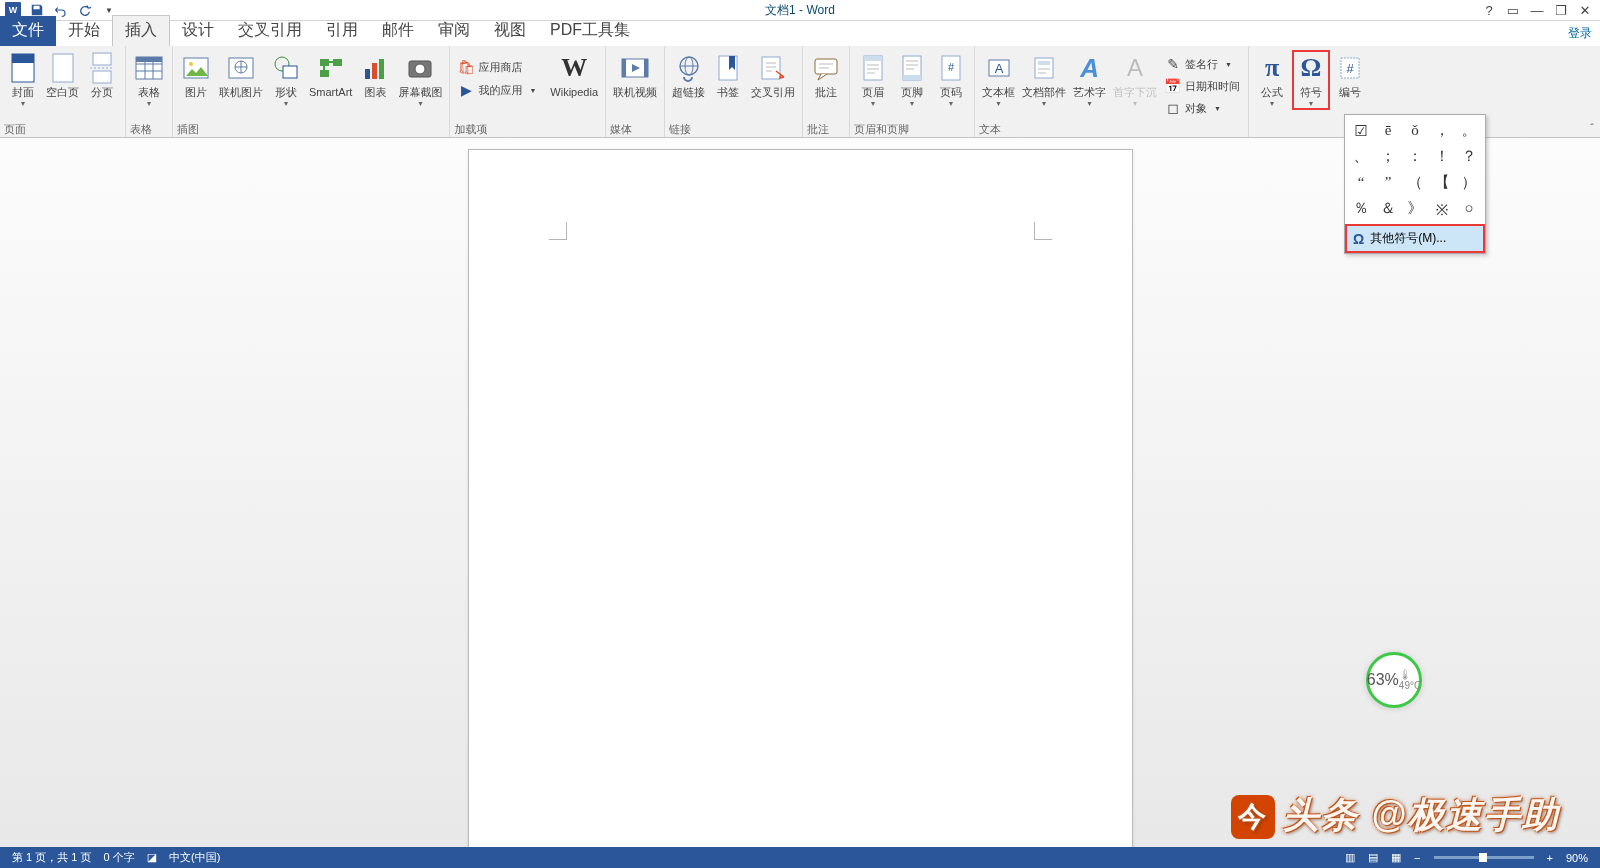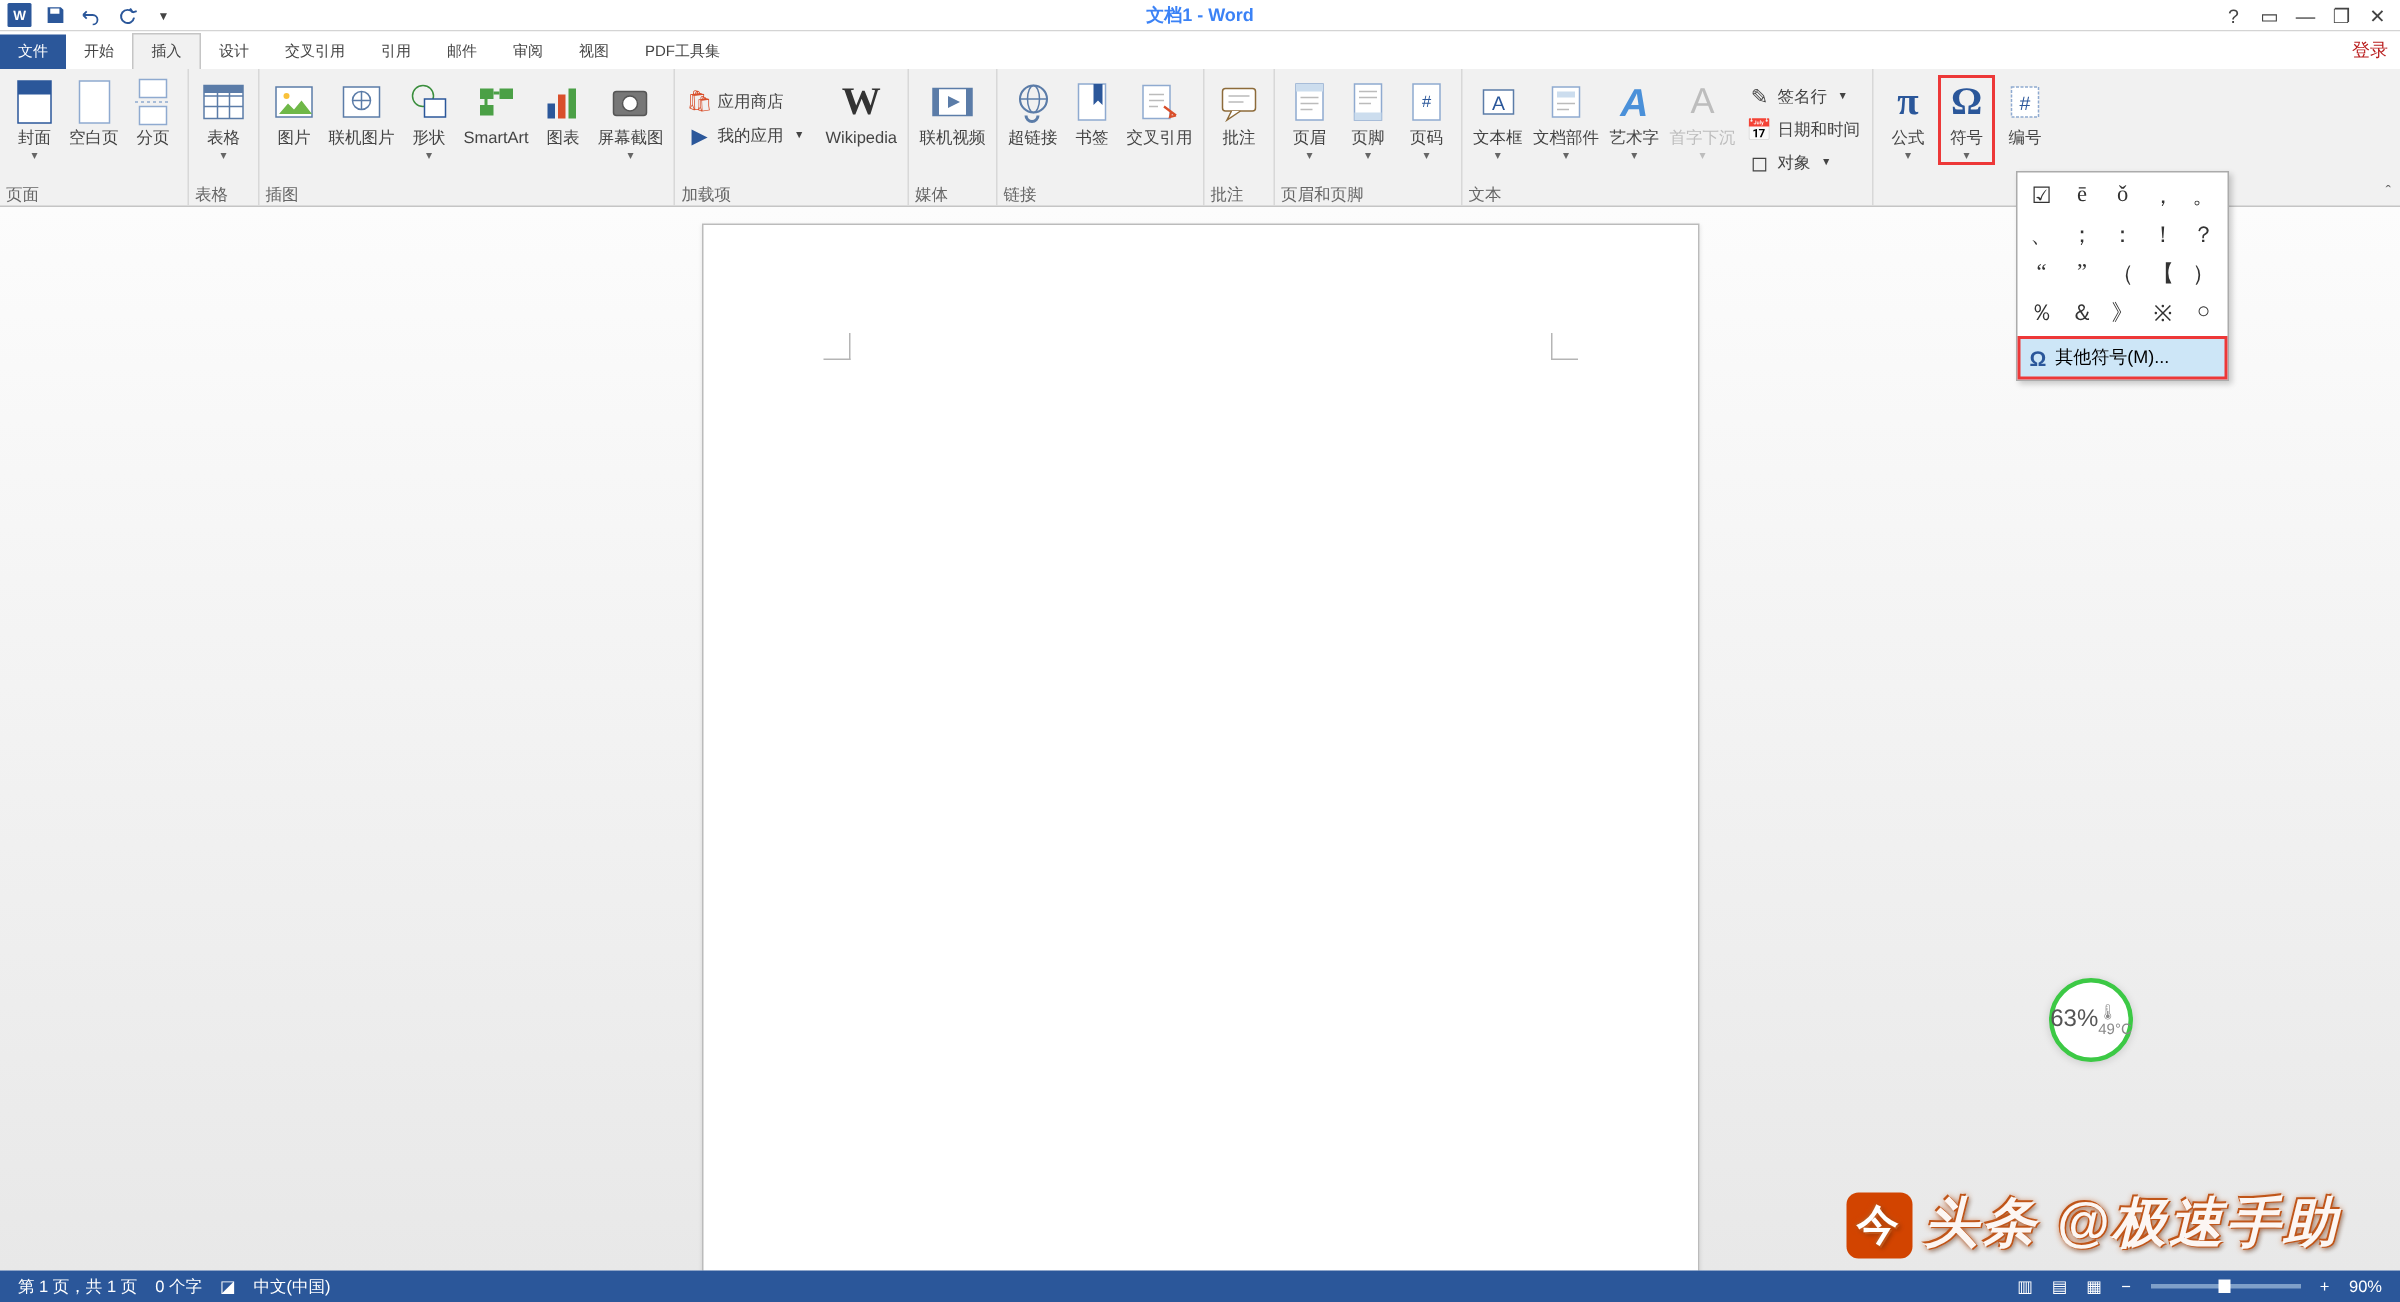--- a/index.html
+++ b/index.html
@@ -2,29 +2,29 @@
 <html><head>
 <meta charset="utf-8">
 <style>
 * { margin: 0; padding: 0; box-sizing: border-box; font-family: "Microsoft YaHei", "Segoe UI", sans-serif; }
 body { background: #fff; font-size: 12px; user-select: none; overflow: hidden; width: 1600px; height: 868px; position: relative; }
 
 .title-bar { height: 21px; background: #fff; border-bottom: 1px solid #d4d4d4; display: flex; align-items: center; position: relative; }
 .qat { display: flex; align-items: center; gap: 2px; padding-left: 2px; }
 .qat-item { width: 22px; height: 18px; display: flex; align-items: center; justify-content: center; cursor: pointer; color: #444; }
 .word-icon { width: 16px; height: 16px; background: #2b579a; color: white; font-size: 9px; font-weight: bold; display: flex; align-items: center; justify-content: center; border-radius: 1px; }
-.title-text { position: absolute; left: 50%; transform: translateX(-50%); color: #3b82f6; font-size: 12px; font-weight: bold; }
+.title-text { position: absolute; left: 50%; transform: translateX(-50%); color: #0c4a6e; font-size: 12px; }
 .window-controls { position: absolute; right: 0; display: flex; align-items: center; gap: 2px; padding-right: 4px; }
 .win-btn { width: 22px; height: 18px; display: flex; align-items: center; justify-content: center; cursor: pointer; color: #444; font-size: 13px; }
 
 .tabs-bar { height: 25px; background: #fff; display: flex; align-items: flex-end; position: relative; }
-.tab { padding: 4px 12px 5px; font-size: 10px; cursor: pointer; color: #444; }
+.tab { padding: 4px 12px 5px; font-size: 16px; cursor: pointer; color: #444; }
 .tab.file { background: #2b579a; color: white; margin-left: 0; }
 .tab.active { background: #f1f1f1; border-top: 1px solid #c5c5c5; border-left: 1px solid #c5c5c5; border-right: 1px solid #c5c5c5; color: #444; }
-.login { position: absolute; right: 8px; top: 4px; font-size: 12px; color: #b91c1c; cursor: pointer; }
+.login { position: absolute; right: 8px; top: 4px; font-size: 12px; color: #0369a1; cursor: pointer; }
 
 .ribbon { height: 92px; background: #f1f1f1; border-bottom: 1px solid #c5c5c5; display: flex; position: relative; }
 .ribbon-group { display: flex; flex-direction: column; border-right: 1px solid #d8d8d8; padding: 2px 4px 1px; }
 .group-content { flex: 1; display: flex; align-items: flex-start; gap: 1px; padding-top: 2px; }
 .group-label { font-size: 11px; color: #666; padding-bottom: 0; height: 14px; position: relative; }
 .ribbon-btn { display: flex; flex-direction: column; align-items: center; justify-content: flex-start; padding: 2px 3px; cursor: pointer; min-width: 28px; }
 .ribbon-btn .icon { width: 32px; height: 32px; display: flex; align-items: center; justify-content: center; font-size: 26px; color: #2b579a; }
 .ribbon-btn .label { font-size: 11px; color: #444; text-align: center; line-height: 13px; margin-top: 2px; max-width: 48px; }
 .ribbon-btn .arrow { font-size: 8px; color: #666; }
 .ribbon-btn.highlight { border: 2px solid #ed3838; padding: 0 1px; }

